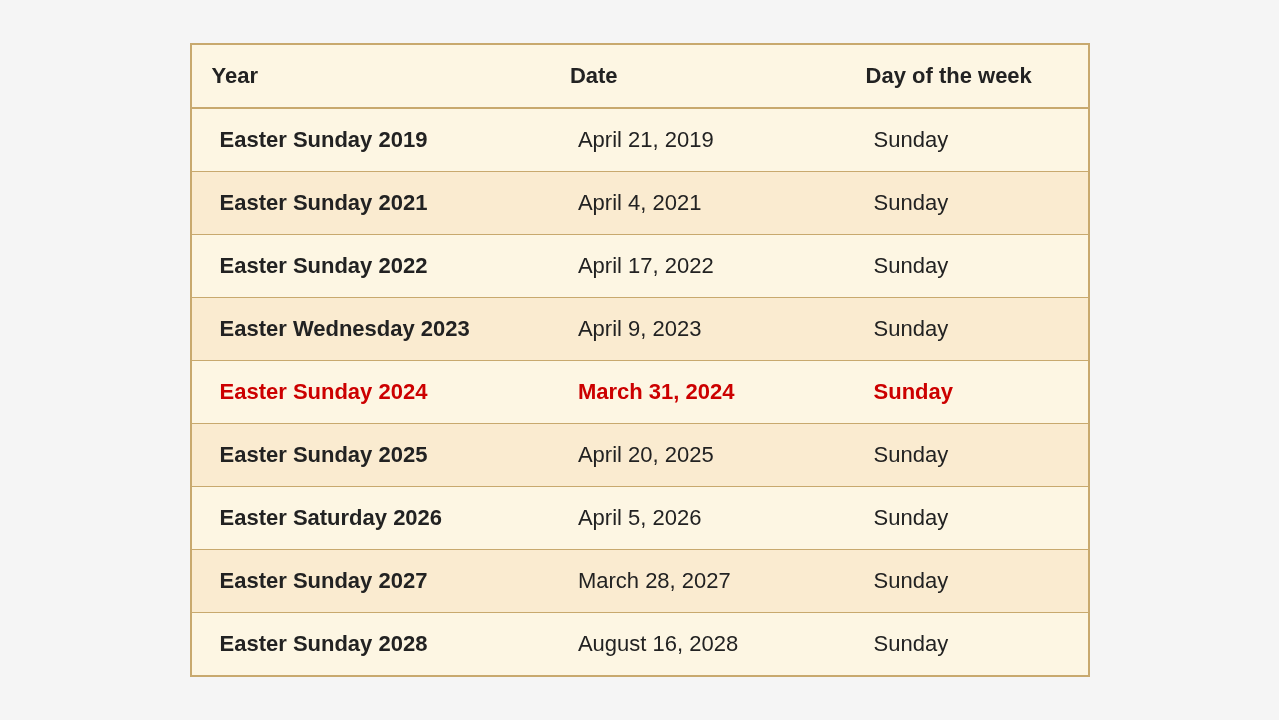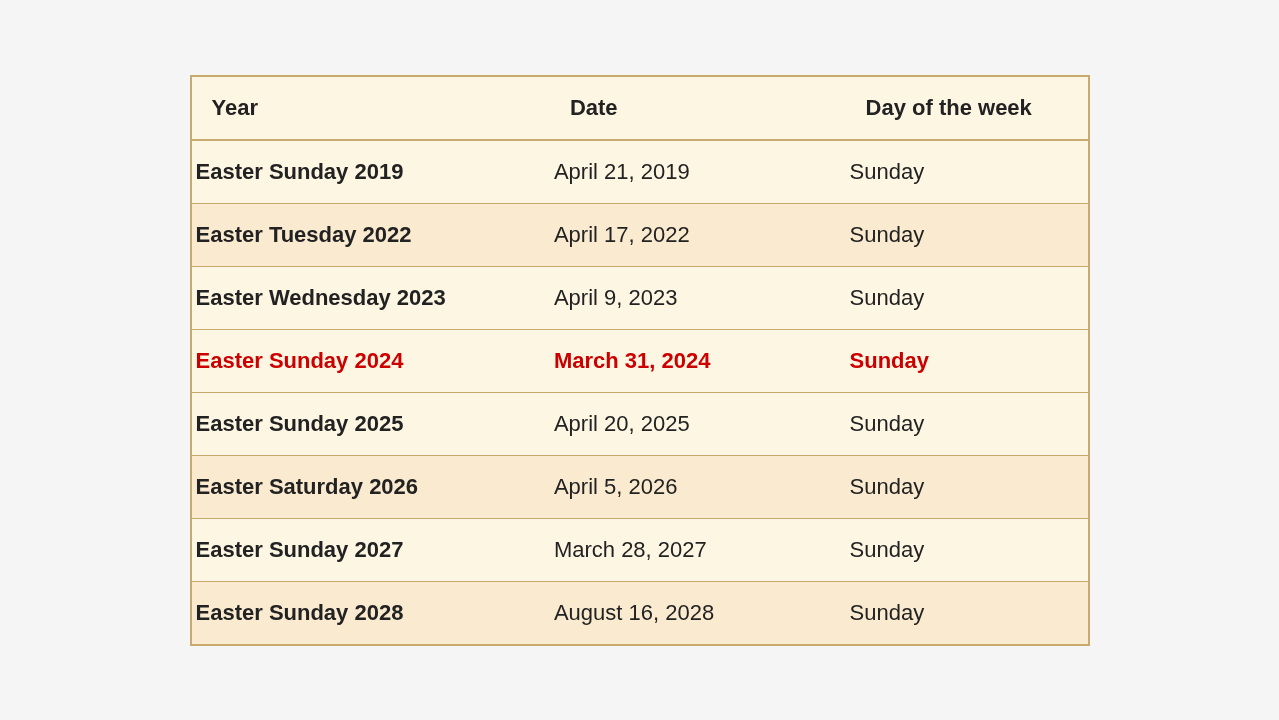--- a/index.html
+++ b/index.html
@@ -52,21 +52,21 @@
 
     tbody tr:nth-child(even) {
       background: #faebd0;
     }
 
     tbody tr.highlighted {
       background: #fdf6e3;
     }
 
     tbody td {
-      padding: 18px 4px;
+      padding: 18px 28px;
       font-size: 22px;
       color: #222;
     }
 
     tbody td.year-col {
       font-weight: bold;
     }
 
     tbody tr.highlighted td {
       color: #cc0000;
@@ -99,21 +99,26 @@
         <th>Day of the week</th>
       </tr>
     </thead>
     <tbody id="table-body">
     <tr>
           <td class="year-col">Easter Sunday 2019</td>
           <td>April 21, 2019</td>
           <td>Sunday</td>
         </tr>
         <tr>
-          <td class="year-col">Easter Tuesday 2022</td>
+          <td class="year-col">Easter Sunday 2021</td>
+          <td>April 4, 2021</td>
+          <td>Sunday</td>
+        </tr>
+        <tr>
+          <td class="year-col">Easter Sunday 2022</td>
           <td>April 17, 2022</td>
           <td>Sunday</td>
         </tr>
         <tr>
           <td class="year-col">Easter Wednesday 2023</td>
           <td>April 9, 2023</td>
           <td>Sunday</td>
         </tr>
         <tr class="highlighted">
           <td class="year-col">Easter Sunday 2024</td>

